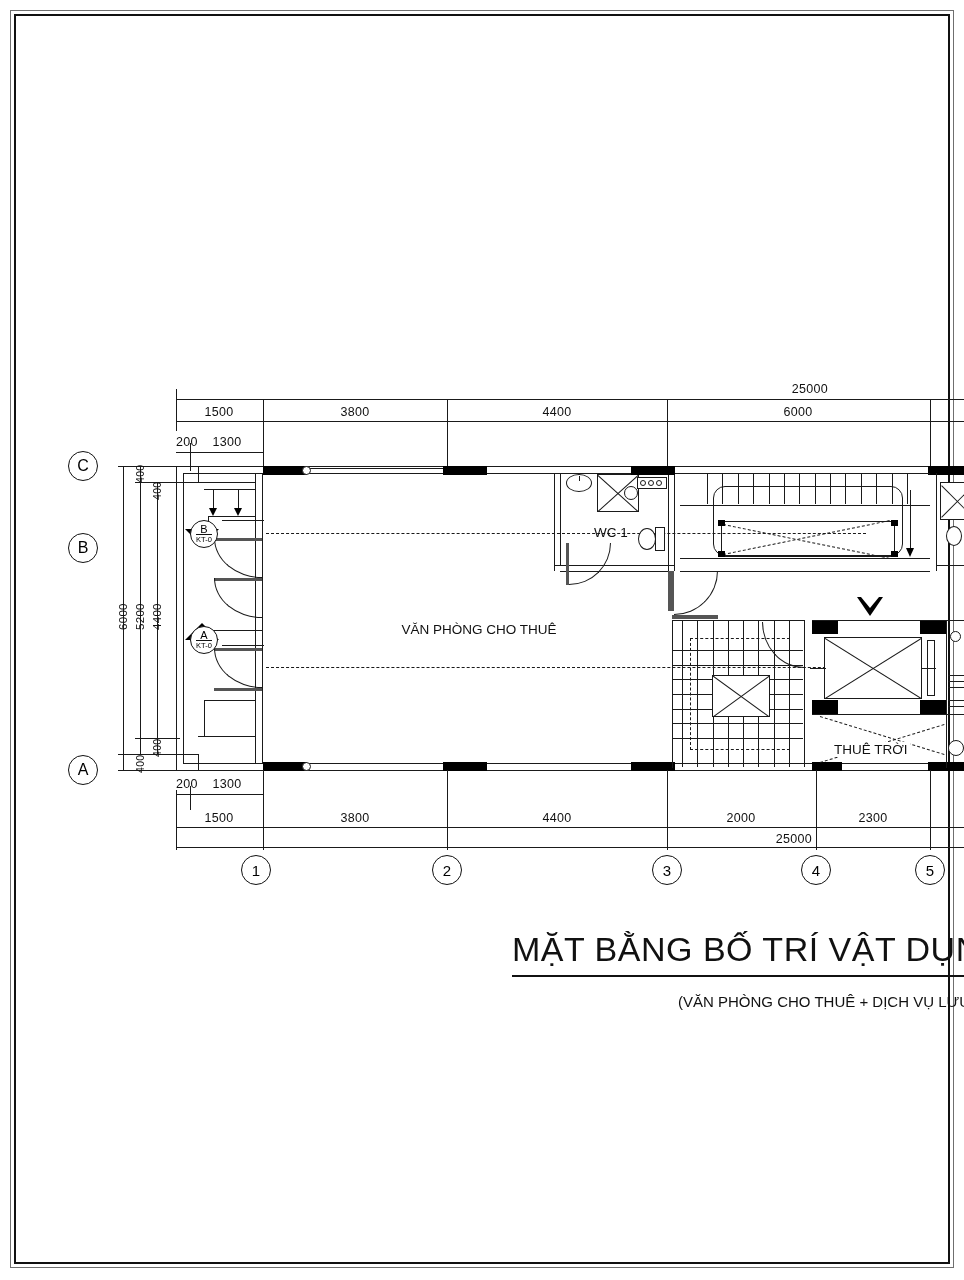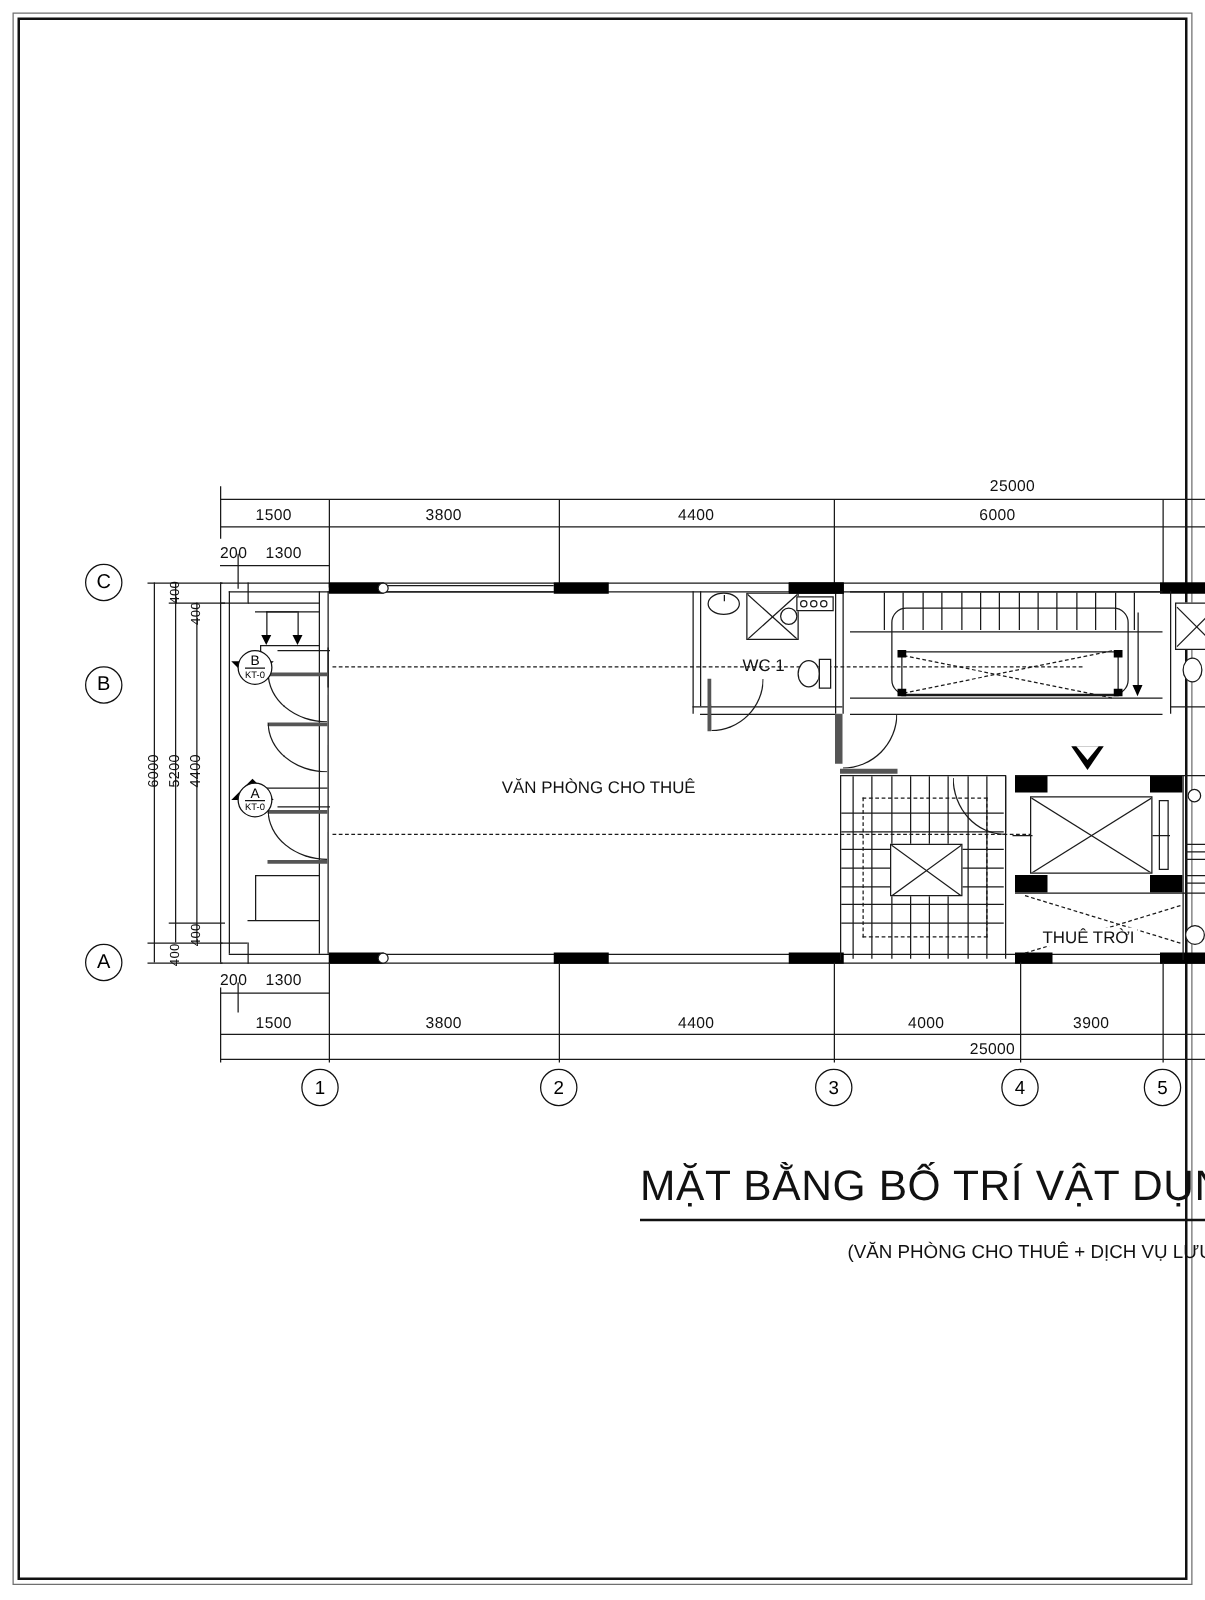--- a/index.html
+++ b/index.html
@@ -381,22 +381,22 @@
     <div class="ln v" style="left:176px;top:790px;height:60px;"></div>
     <div class="ln v" style="left:263px;top:770px;height:80px;"></div>
     <div class="ln v" style="left:447px;top:770px;height:80px;"></div>
     <div class="ln v" style="left:667px;top:770px;height:80px;"></div>
     <div class="ln v" style="left:816px;top:770px;height:80px;"></div>
     <div class="ln v" style="left:930px;top:770px;height:80px;"></div>
 
     <div class="dim dim-c" style="left:219px;top:812px;">1500</div>
     <div class="dim dim-c" style="left:355px;top:812px;">3800</div>
     <div class="dim dim-c" style="left:557px;top:812px;">4400</div>
-    <div class="dim dim-c" style="left:741px;top:812px;">4000</div>
-    <div class="dim dim-c" style="left:873px;top:812px;">3900</div>
+    <div class="dim dim-c" style="left:741px;top:812px;">2000</div>
+    <div class="dim dim-c" style="left:873px;top:812px;">2300</div>
 
     <div class="ln h" style="left:176px;top:847px;width:788px;"></div>
     <div class="dim dim-c" style="left:794px;top:833px;background:#fff;padding:0 3px;">25000</div>
 
     <div class="bub bub-sm" style="left:241px;top:855px;">1</div>
     <div class="bub bub-sm" style="left:432px;top:855px;">2</div>
     <div class="bub bub-sm" style="left:652px;top:855px;">3</div>
     <div class="bub bub-sm" style="left:801px;top:855px;">4</div>
     <div class="bub bub-sm" style="left:915px;top:855px;">5</div>
   </div>

